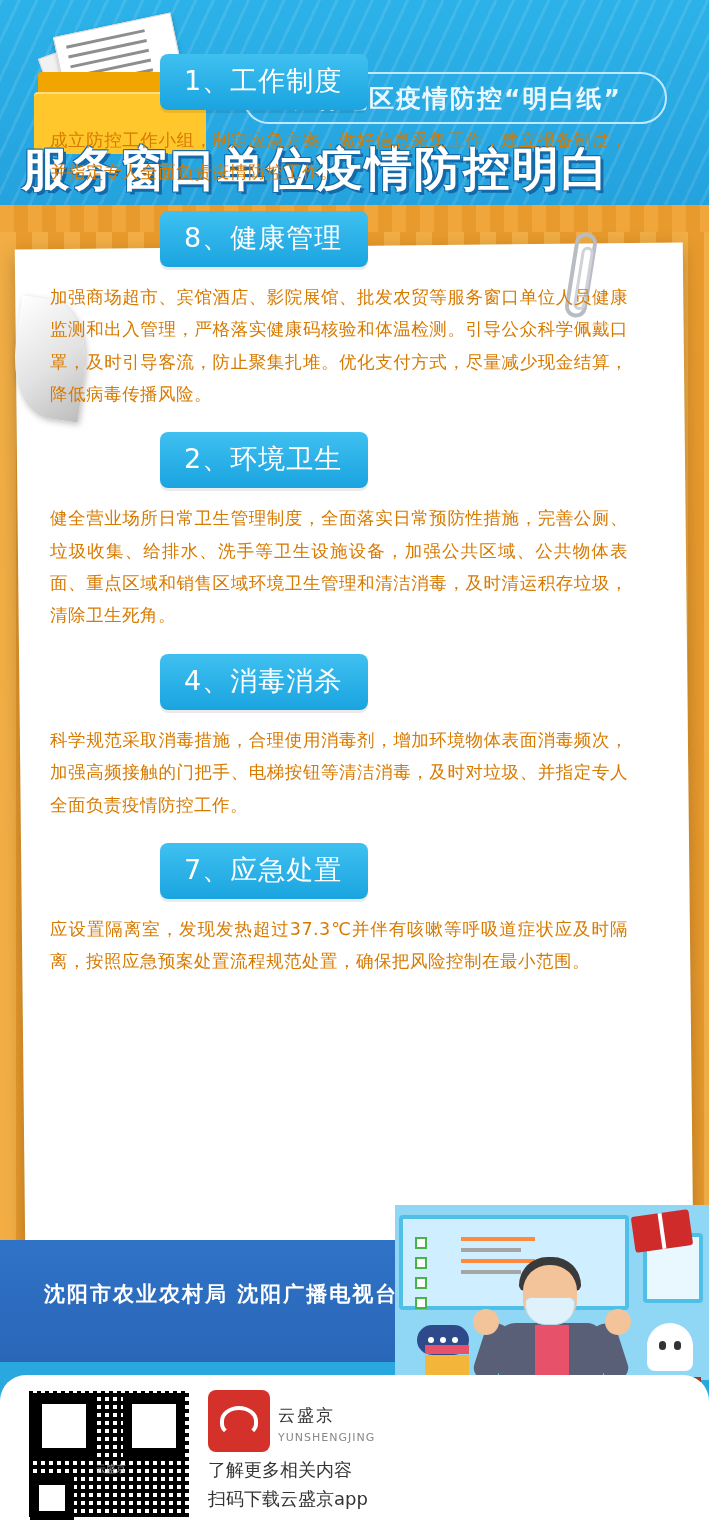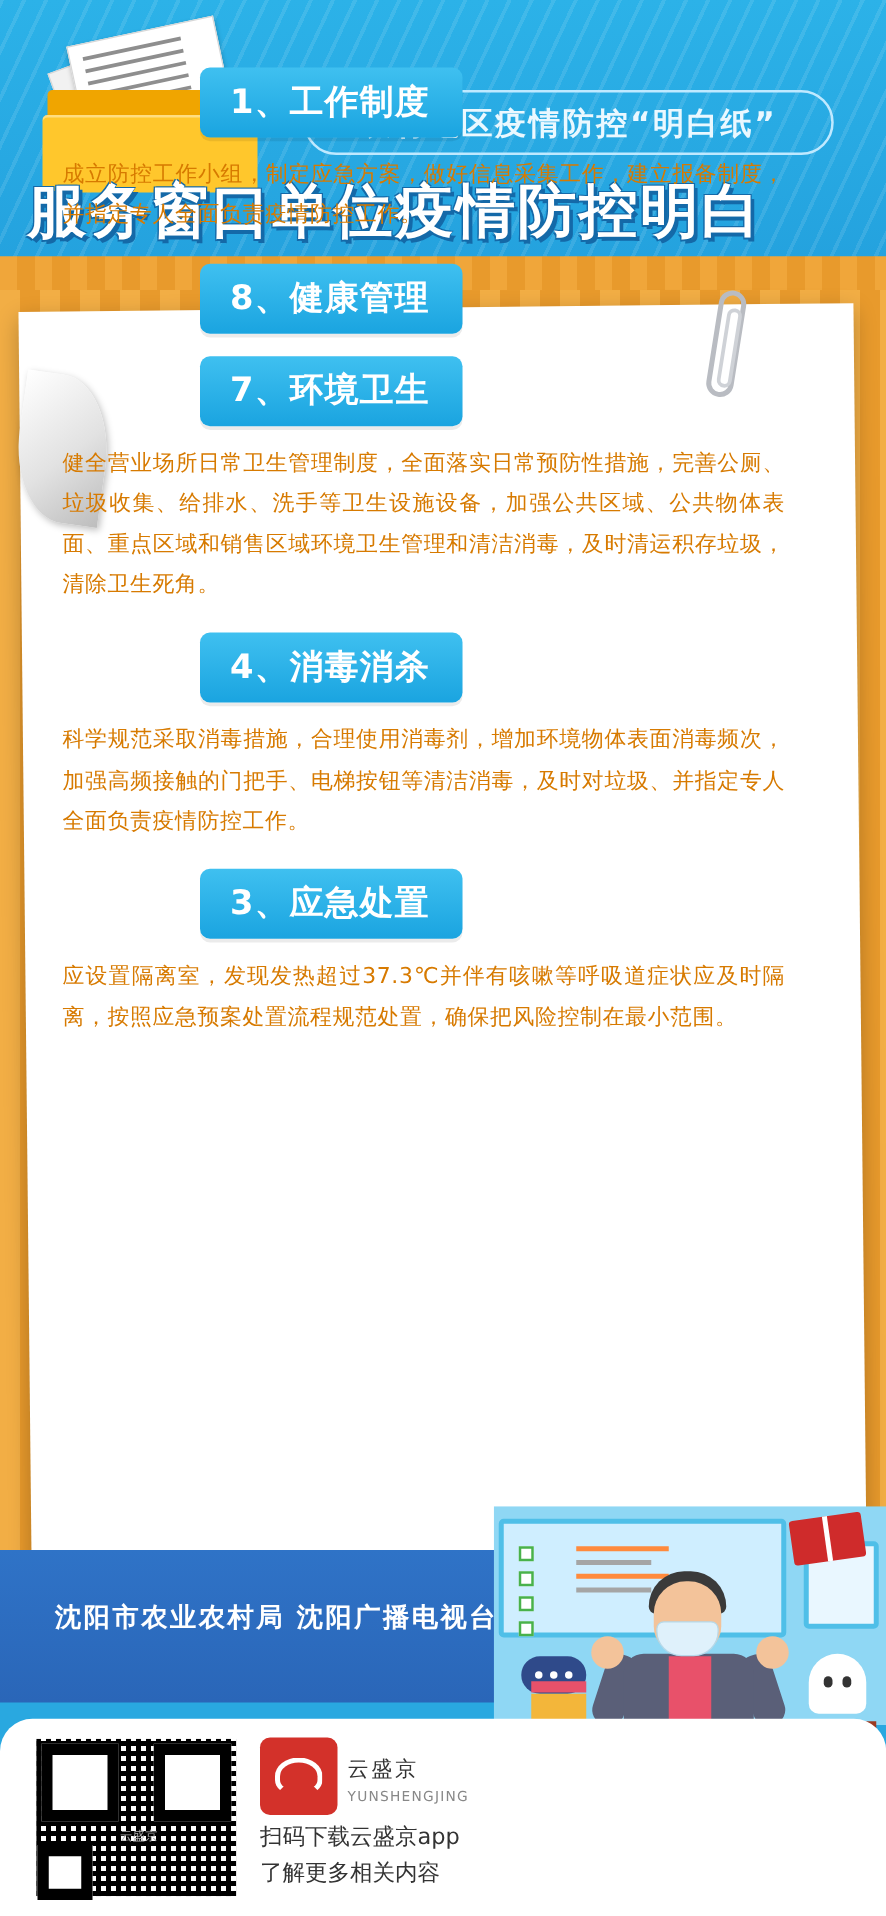--- a/index.html
+++ b/index.html
@@ -99,21 +99,21 @@
     border:3px solid #cfd2d7; border-radius:8px;
   }
 
   .content {
     position:absolute; left:0; top:0; width:668px; height:1002px;
     padding: 54px 40px 0 50px;
   }
   .sec-head {
     display:inline-block;
     background: linear-gradient(180deg,#3fc0f0 0%, #1aa4e0 100%);
-    color:#fff; font-weight:bold;
+    color:#fff; font-weight:normal;
     font-family:"DejaVu Sans", sans-serif;
     font-size:27px; letter-spacing:1px;
     padding:9px 26px 11px 24px;
     border-radius:8px;
     box-shadow: 0 3px 0 rgba(0,0,0,.08);
     margin: 0 0 14px 110px;
   }
   .sec-body {
     color:#d77a00;
     font-size:17.5px;
@@ -293,34 +293,35 @@
 
 <div class="content">
 
   <div class="section">
     <div class="sec-head">1、工作制度</div>
     <div class="sec-body">成立防控工作小组，制定应急方案，做好信息采集工作，建立报备制度，并指定专人全面负责疫情防控工作。</div>
   </div>
 
   <div class="section">
     <div class="sec-head">8、健康管理</div>
-  </div>
-
-  <div class="section">
-    <div class="sec-head">7、环境卫生</div>
+    <div class="sec-body">加强商场超市、宾馆酒店、影院展馆、批发农贸等服务窗口单位人员健康监测和出入管理，严格落实健康码核验和体温检测。引导公众科学佩戴口罩，及时引导客流，防止聚集扎堆。优化支付方式，尽量减少现金结算，降低病毒传播风险。</div>
+  </div>
+
+  <div class="section">
+    <div class="sec-head">2、环境卫生</div>
     <div class="sec-body">健全营业场所日常卫生管理制度，全面落实日常预防性措施，完善公厕、垃圾收集、给排水、洗手等卫生设施设备，加强公共区域、公共物体表面、重点区域和销售区域环境卫生管理和清洁消毒，及时清运积存垃圾，清除卫生死角。</div>
   </div>
 
   <div class="section">
     <div class="sec-head">4、消毒消杀</div>
     <div class="sec-body">科学规范采取消毒措施，合理使用消毒剂，增加环境物体表面消毒频次，加强高频接触的门把手、电梯按钮等清洁消毒，及时对垃圾、并指定专人全面负责疫情防控工作。</div>
   </div>
 
   <div class="section">
-    <div class="sec-head">3、应急处置</div>
+    <div class="sec-head">7、应急处置</div>
     <div class="sec-body">应设置隔离室，发现发热超过37.3℃并伴有咳嗽等呼吸道症状应及时隔离，按照应急预案处置流程规范处置，确保把风险控制在最小范围。</div>
   </div>
 
 </div>
 
 <div class="footer-band">
   <div class="org">沈阳市农业农村局   沈阳广播电视台</div>
 </div>
 
 <div class="illus">
@@ -372,15 +373,15 @@
 
 <div class="logo-box">
   <div class="swirl"></div>
 </div>
 <div class="logo-text">
   <div>云盛京</div>
   <div class="sub">YUNSHENGJING</div>
 </div>
 
 <div class="cta">
+  <div>了解更多相关内容</div>
   <div>扫码下载云盛京app</div>
-  <div>了解更多相关内容</div>
 </div>
 
 </body></html>

